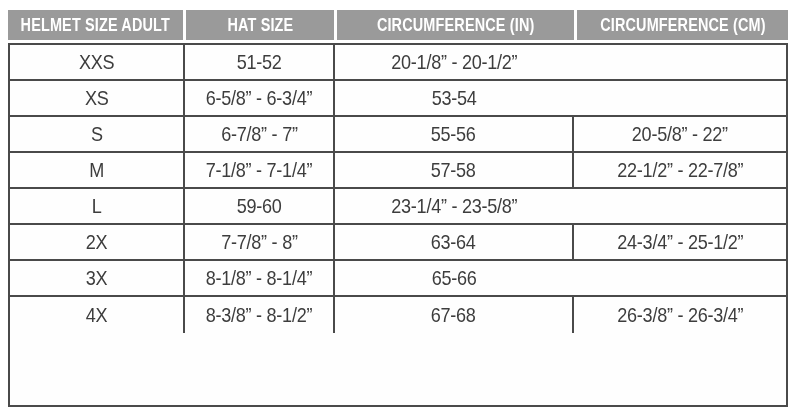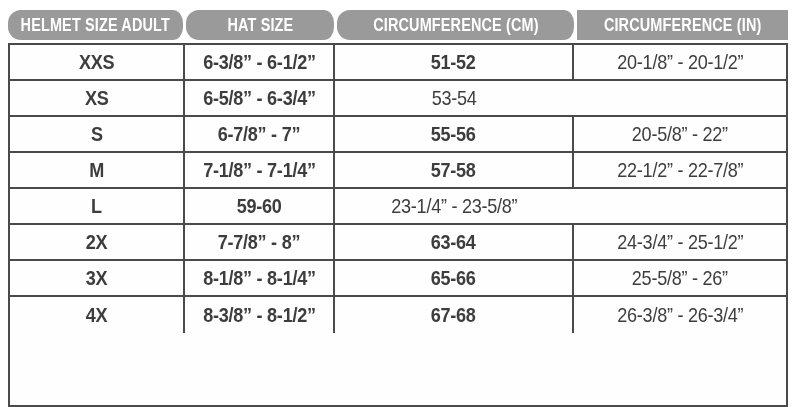--- a/index.html
+++ b/index.html
@@ -32,42 +32,42 @@
     background: var(--header-bg);
     color: var(--header-text);
     display: flex;
     align-items: center;
     justify-content: center;
     font-weight: bold;
     font-size: 19px;
     white-space: nowrap;
     overflow: hidden;
   }
-  .th:not(:last-child) { border-right: 3px solid var(--page-bg); border-radius: 13px; }
+  .th:not(:last-child) { border-right: 3px solid var(--page-bg); }
   .tbody {
     height: 364px;
     background: var(--body-bg);
     border: 2px solid var(--border);
   }
   .tr {
     display: grid;
     grid-template-columns: 175px 150px 239px 212px;
     height: 36px;
   }
   .tr:not(:last-child) { border-bottom: 2px solid var(--border); }
   .td {
     display: flex;
     align-items: center;
     justify-content: center;
     font-size: 21px;
     color: var(--body-text);
     white-space: nowrap;
     overflow: hidden;
   }
-  .td:not(:last-child) { border-right: 2px solid var(--border); font-weight: bold; }
+  .td:not(:last-child) { border-right: 2px solid var(--border); }
   .cond {
     display: inline-block;
     transform: scaleX(0.86);
     letter-spacing: -0.3px;
   }
   .hdr {
     transform: scaleX(0.76);
     letter-spacing: 0.2px;
   }
 </style>
@@ -76,33 +76,30 @@
 
 <div class="size-table">
   <div class="thead">
       <div class="th">
         <span class="cond hdr">HELMET SIZE ADULT</span>
       </div>
       <div class="th">
         <span class="cond hdr">HAT SIZE</span>
       </div>
       <div class="th">
-        <span class="cond hdr">CIRCUMFERENCE (CM)</span>
+        <span class="cond hdr">CIRCUMFERENCE (IN)</span>
       </div>
       <div class="th">
-        <span class="cond hdr">CIRCUMFERENCE (IN)</span>
+        <span class="cond hdr">CIRCUMFERENCE (CM)</span>
       </div>
     </div>
   <div class="tbody">
       <div class="tr">
         <div class="td">
           <span class="cond">XXS</span>
-        </div>
-        <div class="td">
-          <span class="cond">6-3/8” - 6-1/2”</span>
         </div>
         <div class="td">
           <span class="cond">51-52</span>
         </div>
         <div class="td">
           <span class="cond">20-1/8” - 20-1/2”</span>
         </div>
       </div>
       <div class="tr">
         <div class="td">
@@ -171,23 +168,20 @@
       <div class="tr">
         <div class="td">
           <span class="cond">3X</span>
         </div>
         <div class="td">
           <span class="cond">8-1/8” - 8-1/4”</span>
         </div>
         <div class="td">
           <span class="cond">65-66</span>
         </div>
-        <div class="td">
-          <span class="cond">25-5/8” - 26”</span>
-        </div>
       </div>
       <div class="tr">
         <div class="td">
           <span class="cond">4X</span>
         </div>
         <div class="td">
           <span class="cond">8-3/8” - 8-1/2”</span>
         </div>
         <div class="td">
           <span class="cond">67-68</span>

